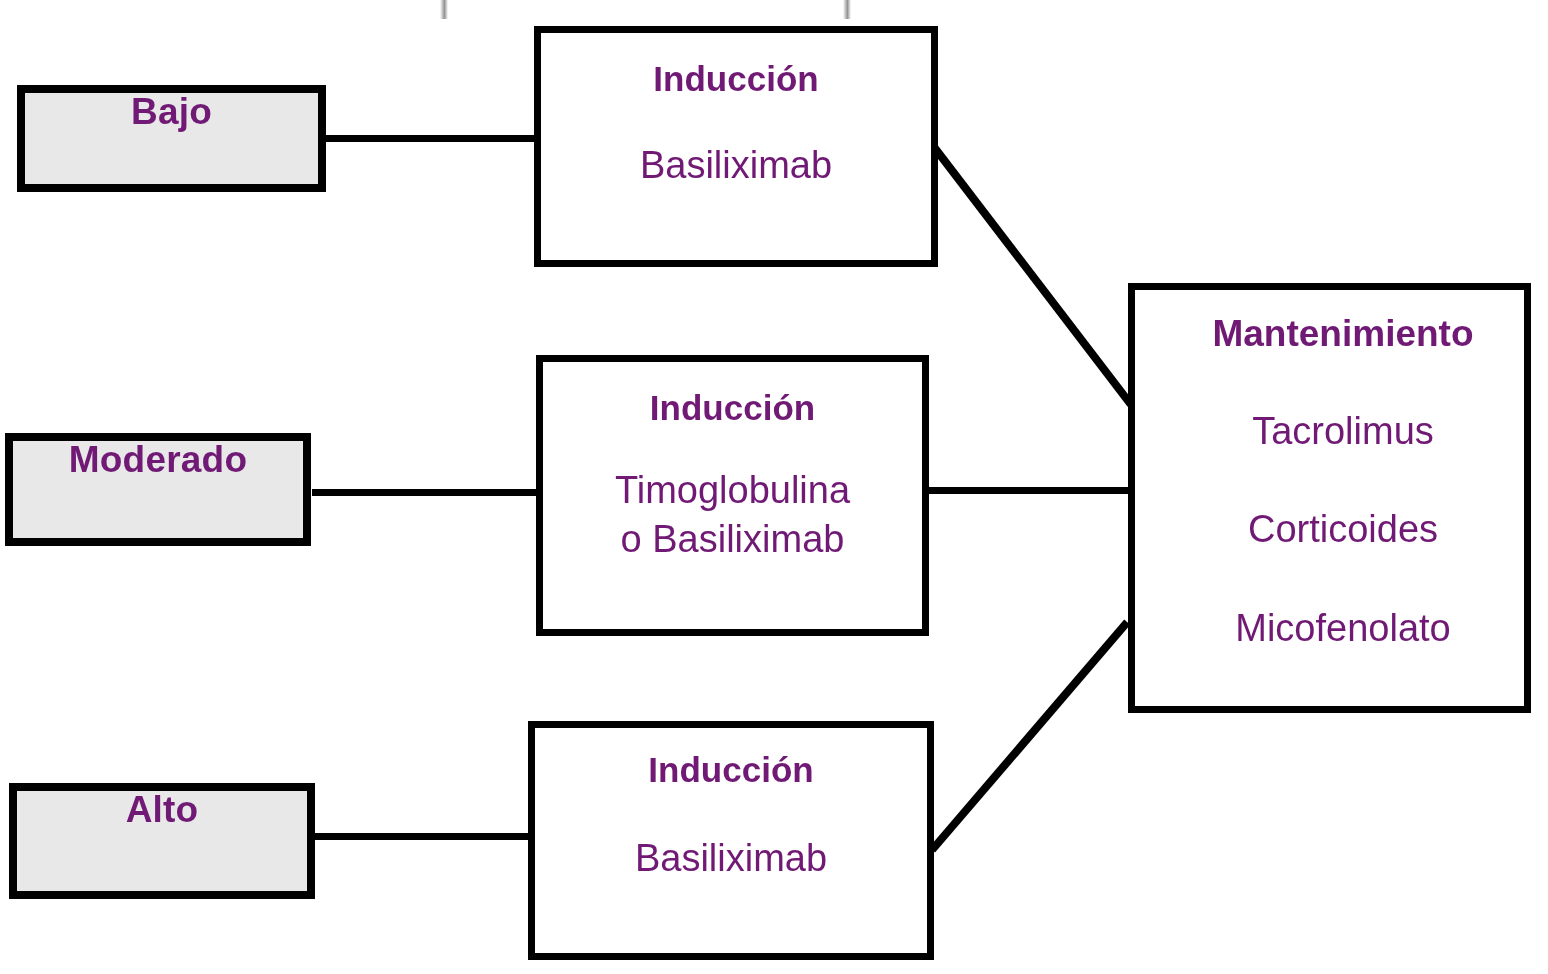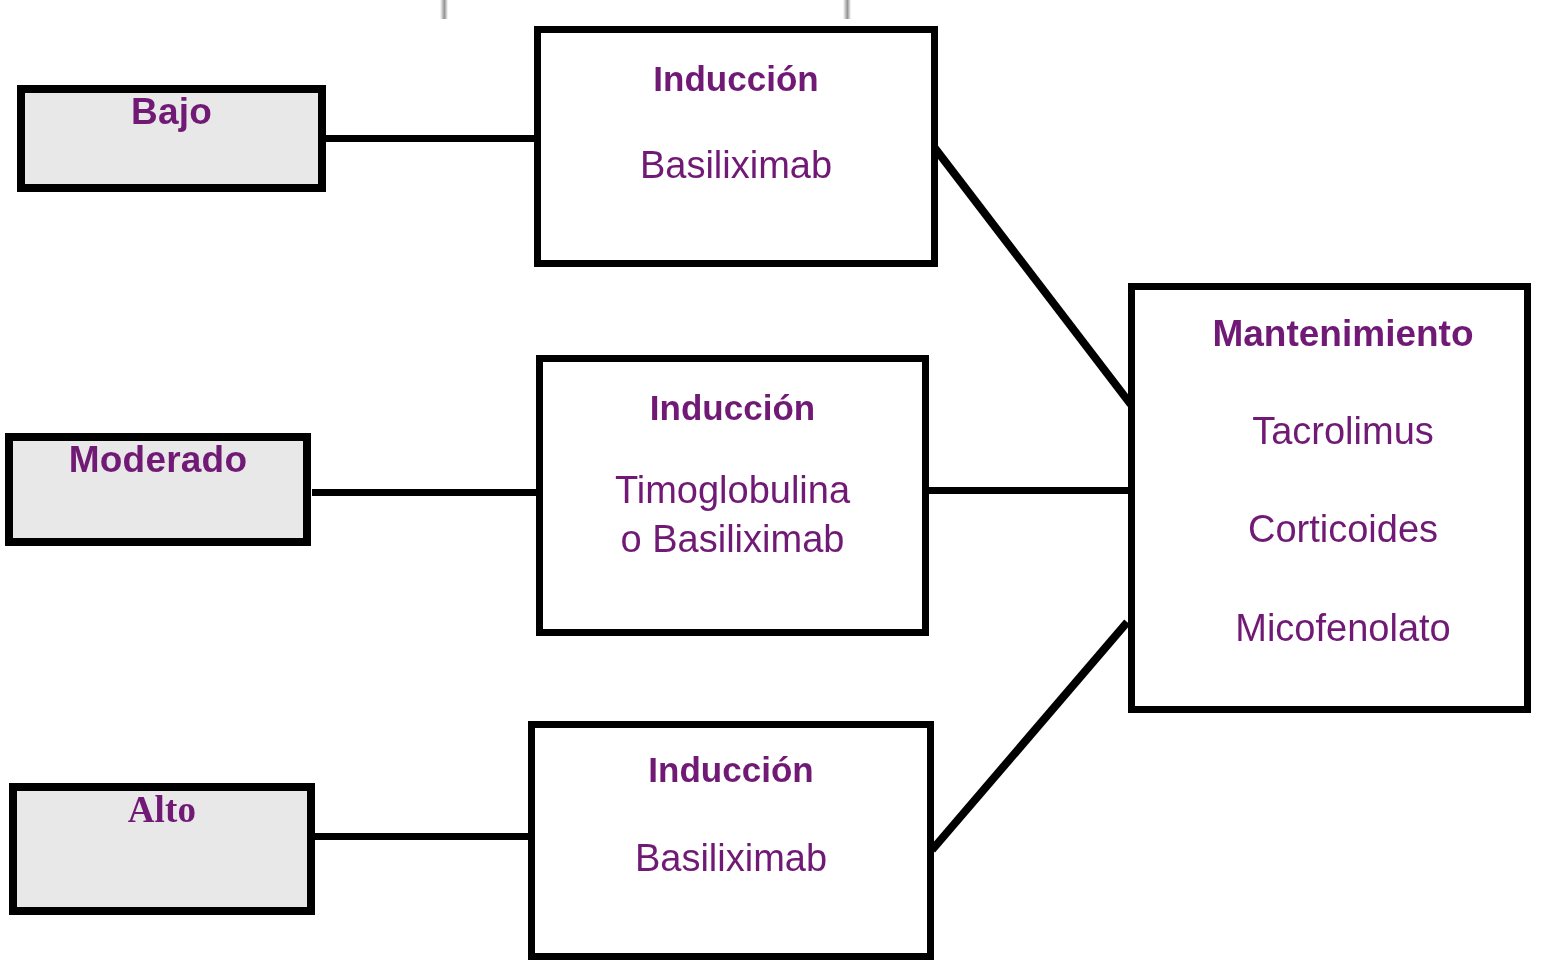--- a/index.html
+++ b/index.html
@@ -69,21 +69,21 @@
     width: 8px;
     height: 19px;
     background: linear-gradient(90deg,
         rgba(255,255,255,0) 0%,
         rgba(130,130,130,0.55) 35%,
         rgba(110,110,110,0.75) 55%,
         rgba(255,255,255,0) 100%);
   }
   #n-bajo   { left: 17px;  top: 85px;  width: 309px; height: 107px; }
   #n-mod    { left: 5px;   top: 433px; width: 306px; height: 113px; }
-  #n-alto   { left: 9px;   top: 783px; width: 306px; height: 132px; font-family: Liberation Serif, serif; }
+  #n-alto   { left: 9px;   top: 783px; width: 306px; height: 116px; }
 
   #n-ind1   { left: 534px; top: 26px;  width: 404px; height: 241px; }
   #n-ind2   { left: 536px; top: 355px; width: 393px; height: 281px; }
   #n-ind3   { left: 528px; top: 721px; width: 406px; height: 239px; }
 
   #n-maint  { left: 1128px; top: 283px; width: 403px; height: 430px; padding-left: 27px; }
 
   #n-ind1 .node-title { margin-top: 28px; }
   #n-ind1 .node-line  { margin-top: 46px; }
 

